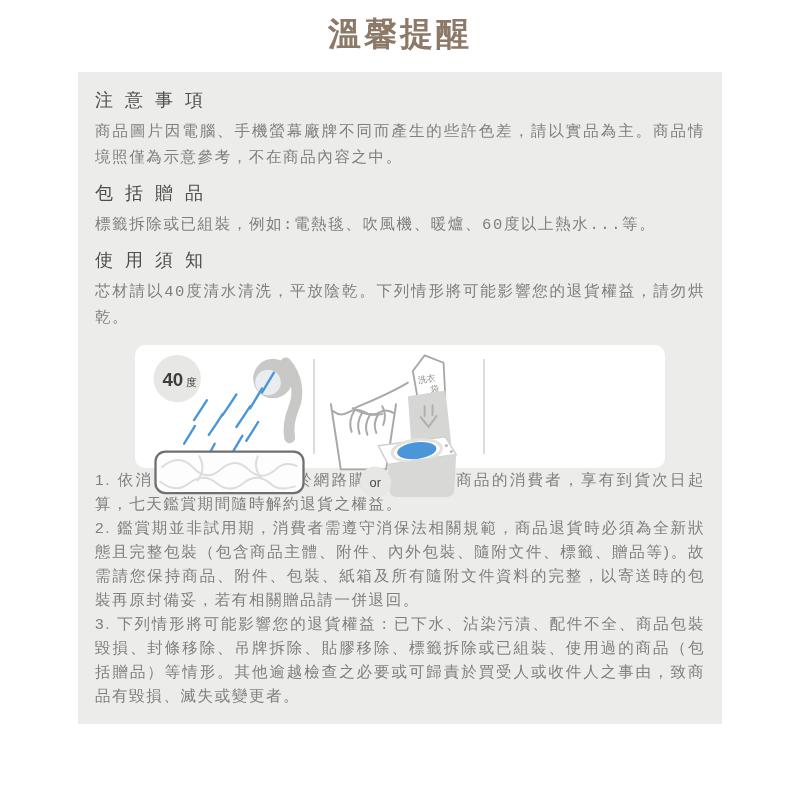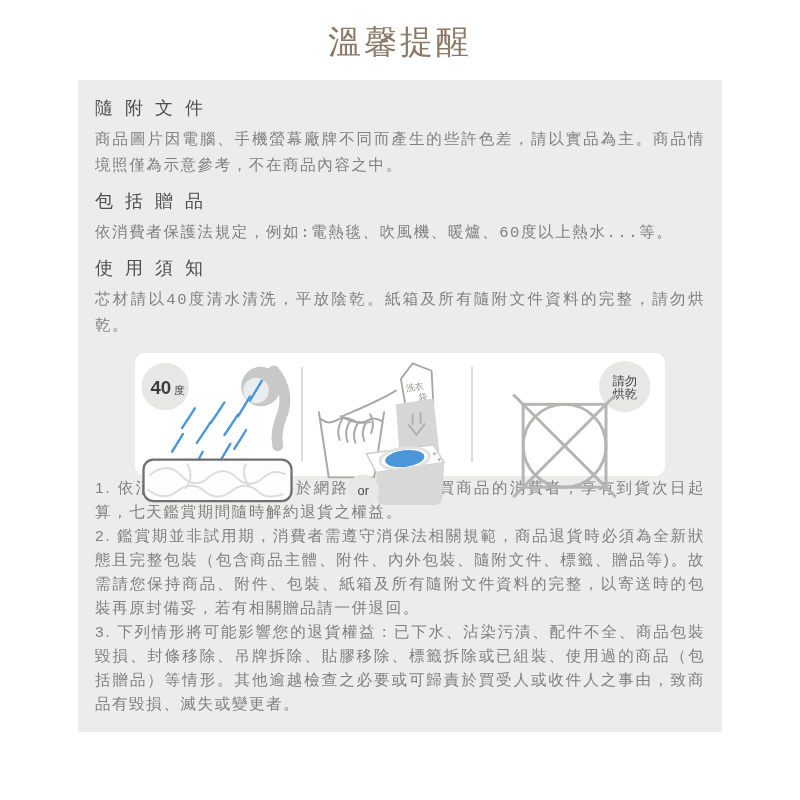--- a/index.html
+++ b/index.html
@@ -1,40 +1,40 @@
 <!DOCTYPE html>
 <html><head>
 <meta charset="utf-8">
 <style>
   html,body{margin:0;padding:0;}
   body{
     width:800px;height:800px;overflow:hidden;background:#ffffff;
     font-family:"Liberation Sans","DejaVu Sans",sans-serif;
   }
   .page-title{
-    text-align:center;padding-top:20px;font-size:33px;font-weight:normal;
+    text-align:center;padding-top:12px;font-size:33px;font-weight:bold;
     color:#8c7968;letter-spacing:3px;
   }
   .panel{
     width:644px;margin:15px auto 0;background:#ececea;
     padding:14px 17px 16px;box-sizing:border-box;
   }
   .sec-heading{
     font-size:18px;font-weight:500;color:#4e4e4e;letter-spacing:12px;
     margin:10px 0 7px;
   }
   .sec-heading.first{margin-top:2px;}
   .sec-body{
     font-size:15.5px;color:#7f7f7f;letter-spacing:1.6px;line-height:26px;
     text-align:justify;margin:0;font-family:Liberation Mono, monospace;
   }
   .care-box{
     width:530px;height:123px;background:#ffffff;border-radius:10px;
     margin:14px auto 0;display:flex;align-items:stretch;box-sizing:border-box;
-    padding:4px 0;
+    padding:4px 12px;
   }
   .care-cell{position:relative;height:148px;}
   .cell-1{flex:0 0 166px;}
   .cell-2{flex:0 0 168px;}
   .cell-3{flex:1;}
   .care-cell svg{width:100%;height:100%;display:block;}
   .vdiv{width:2px;background:#dcdcda;margin:10px 0;}
   .policy-heading{
     font-size:22px;font-weight:500;color:#565656;letter-spacing:12px;
     margin:26px 0 12px;
@@ -44,28 +44,28 @@
     text-align:justify;margin:0;
   }
 </style>
 </head>
 <body>
 
 <div class="page-title">溫馨提醒</div>
 
 <div class="panel">
 
-  <div class="sec-heading first">隨附文件</div>
+  <div class="sec-heading first">注意事項</div>
   <p class="sec-body">商品圖片因電腦、手機螢幕廠牌不同而產生的些許色差，請以實品為主。商品情境照僅為示意參考，不在商品內容之中。</p>
 
   <div class="sec-heading">包括贈品</div>
-  <p class="sec-body">依消費者保護法規定，例如:電熱毯、吹風機、暖爐、60度以上熱水...等。</p>
+  <p class="sec-body">標籤拆除或已組裝，例如:電熱毯、吹風機、暖爐、60度以上熱水...等。</p>
 
   <div class="sec-heading">使用須知</div>
-  <p class="sec-body">芯材請以40度清水清洗，平放陰乾。紙箱及所有隨附文件資料的完整，請勿烘乾。</p>
+  <p class="sec-body">芯材請以40度清水清洗，平放陰乾。下列情形將可能影響您的退貨權益，請勿烘乾。</p>
 
   <div class="care-box">
 
     <div class="care-cell cell-1">
       <svg viewBox="0 0 167 150" preserveAspectRatio="xMidYMid meet">
         <g>
           <circle cx="30" cy="30" r="24" fill="#e7e7e5"></circle>
           <text x="15" y="37" font-size="19" font-weight="bold" fill="#3d3d3d">40</text>
           <text x="39" y="37" font-size="11" fill="#3d3d3d">度</text>
         </g>
@@ -135,35 +135,20 @@
         <g>
           <circle cx="50" cy="138" r="0" fill="none"></circle>
           <circle cx="121" cy="117" r="16" fill="#e7e7e5" transform="translate(-60 18)"></circle>
           <text x="61" y="140" text-anchor="middle" font-size="13" fill="#4a4a4a" transform="translate(0 0)">or</text>
         </g>
       </svg>
     </div>
 
     <div class="vdiv"></div>
 
-    <div class="care-cell cell-3">
-      <svg viewBox="0 0 193 150" preserveAspectRatio="xMidYMid meet">
-        <g>
-          <circle cx="153" cy="30" r="26" fill="#e7e7e5"></circle>
-          <text x="153" y="28" text-anchor="middle" font-size="12.5" fill="#3d3d3d">請勿</text>
-          <text x="153" y="42" text-anchor="middle" font-size="12.5" fill="#3d3d3d">烘乾</text>
-        </g>
-        <g stroke="#b5b5b3" stroke-width="3" fill="none">
-          <rect x="50" y="48" width="84" height="84"></rect>
-          <circle cx="92" cy="90" r="42"></circle>
-          <path d="M40,38 L144,142"></path>
-          <path d="M144,38 L40,142"></path>
-        </g>
-      </svg>
-    </div>
 
   </div>
 
   <p class="policy-item">1. 依消費者保護法規定，於網路購物平台購買商品的消費者，享有到貨次日起算，七天鑑賞期間隨時解約退貨之權益。</p>
   <p class="policy-item">2. 鑑賞期並非試用期，消費者需遵守消保法相關規範，商品退貨時必須為全新狀態且完整包裝（包含商品主體、附件、內外包裝、隨附文件、標籤、贈品等)。故需請您保持商品、附件、包裝、紙箱及所有隨附文件資料的完整，以寄送時的包裝再原封備妥，若有相關贈品請一併退回。</p>
   <p class="policy-item">3. 下列情形將可能影響您的退貨權益：已下水、沾染污漬、配件不全、商品包裝毀損、封條移除、吊牌拆除、貼膠移除、標籤拆除或已組裝、使用過的商品（包括贈品）等情形。其他逾越檢查之必要或可歸責於買受人或收件人之事由，致商品有毀損、滅失或變更者。</p>
 
 </div>
 
 </body></html>

